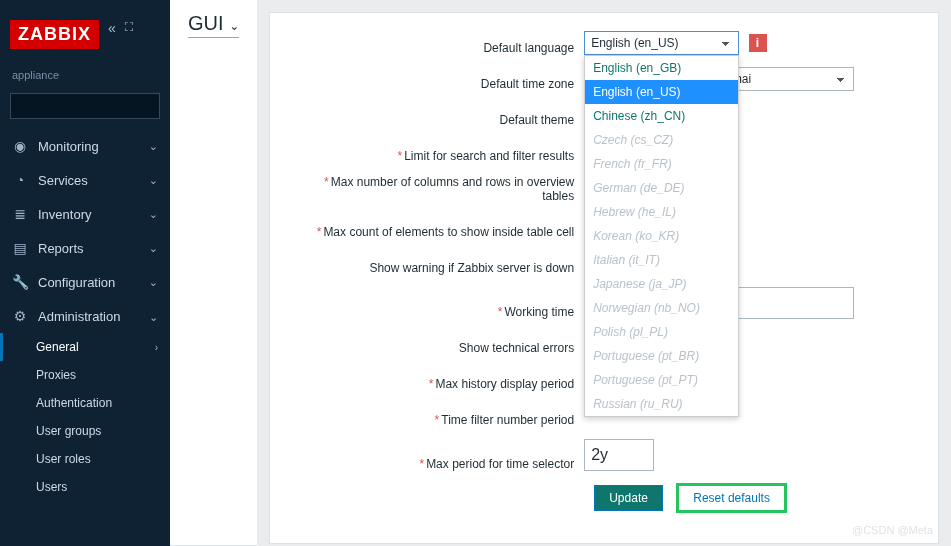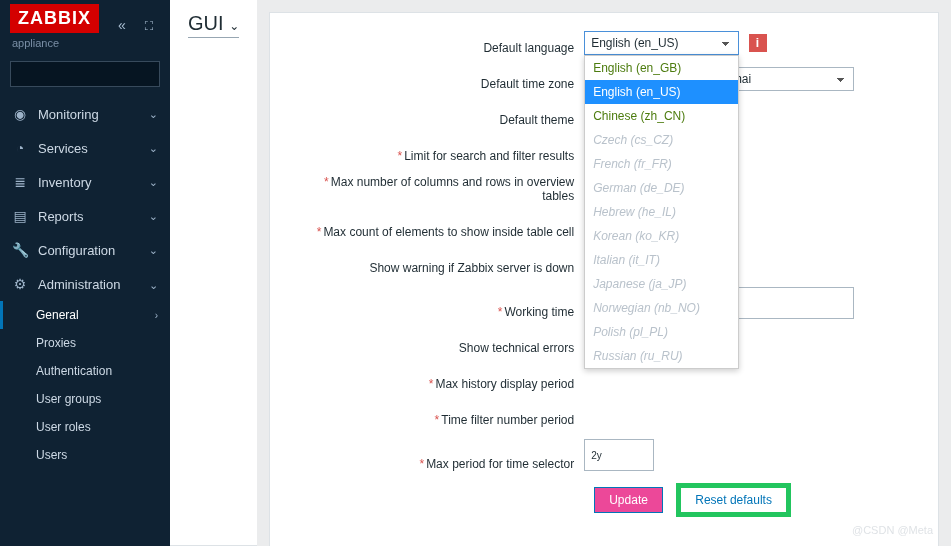--- a/index.html
+++ b/index.html
@@ -1,20 +1,20 @@
 <!DOCTYPE html>
 <html><head>
 <meta charset="utf-8">
 <style>
 * { margin: 0; padding: 0; box-sizing: border-box; font-family: Arial, Helvetica, sans-serif; }
 body { background: #fff; width: 951px; height: 546px; overflow: hidden; display: flex; font-size: 12px; }
 
 
 .sidebar { width: 170px; background: #0f2233; color: #fff; display: flex; flex-direction: column; flex-shrink: 0; }
-.logo-row { display: flex; align-items: flex-end; padding: 4px 10px; gap: 19px; }
+.logo-row { display: flex; align-items: flex-start; padding: 20px 10px; gap: 9px; }
 .logo { background: #d40000; color: #fff; font-weight: 700; font-size: 18px; padding: 4px 8px; letter-spacing: 1px; }
 .collapse-icon { color: #a8bdd1; cursor: pointer; font-size: 14px; }
 .expand-icon { color: #a8bdd1; cursor: pointer; font-size: 12px; }
 .appliance { color: #7a8fa6; font-size: 11px; padding: 0 12px 8px; }
 .search-box { margin: 4px 10px 10px; height: 26px; background: #061522; border: 1px solid #374a5c; display: flex; align-items: center; padding: 0 6px; }
 .search-box input { flex: 1; background: transparent; border: none; color: #fff; outline: none; }
 .search-box .si { color: #a8bdd1; font-size: 14px; }
 
 .nav-item { display: flex; align-items: center; padding: 9px 12px; color: #cdd9e5; cursor: pointer; font-size: 13px; gap: 10px; }
 .nav-item .ico { width: 16px; text-align: center; color: #9db3c9; font-size: 14px; }
@@ -34,32 +34,32 @@
 .card { background: #fff; border: 1px solid #dde2e6; padding: 18px 24px 30px; }
 .row { display: flex; align-items: flex-end; margin-bottom: 12px; min-height: 24px; }
 .lbl { width: 290px; text-align: right; color: #1f2c33; font-size: 12px; padding-right: 10px; }
 .lbl .req { color: #d9534f; margin-right: 2px; }
 .ctrl { position: relative; border-radius: 7px; }
 
 select.sel { border: 1px solid #aab7c2; background: #fff; font-size: 12px; padding: 3px 22px 3px 6px; height: 24px; color: #1f2c33; appearance: none; -webkit-appearance: none; background-image: linear-gradient(45deg, transparent 50%, #555 50%), linear-gradient(135deg, #555 50%, transparent 50%); background-position: calc(100% - 12px) 10px, calc(100% - 8px) 10px; background-size: 4px 4px, 4px 4px; background-repeat: no-repeat; }
 select.sel.w1 { width: 155px; }
 select.sel.w2 { width: 270px; }
 .sel.open { border-color: #4a90d9; }
-input.txt { border: 1px solid #aab7c2; height: 24px; padding: 15px 6px; font-size: 10px; color: #1f2c33; }
+input.txt { border: 1px solid #aab7c2; height: 24px; padding: 15px 6px; font-size: 16px; color: #1f2c33; }
 
 .warn-icon { display: inline-flex; width: 18px; height: 18px; background: #d9534f; color: #fff; align-items: center; justify-content: center; font-weight: 700; margin-left: 6px; font-size: 12px; }
 
 .dropdown { position: absolute; left: 0; top: 24px; width: 155px; background: #fff; border: 1px solid #ccc; box-shadow: 0 2px 6px rgba(0,0,0,.2); z-index: 50; max-height: 365px; overflow: hidden; }
-.dropdown .opt { padding: 5px 8px; font-size: 12px; color: #4d7c0f; cursor: pointer; white-space: nowrap; }
+.dropdown .opt { padding: 5px 8px; font-size: 12px; color: #0f766e; cursor: pointer; white-space: nowrap; }
 .dropdown .opt.disabled { color: #b9c2cb; font-style: italic; }
 .dropdown .opt.hl { background: #1e90ff; color: #fff; }
 
 .btn-row { margin-left: 300px; margin-top: 8px; }
-.btn-primary { background: #ec4899; color: #fff; border: 1px solid #0275b8; padding: 5px 14px; font-size: 12px; cursor: pointer; margin-right: 10px; }
-.btn-outline { background: #fff; color: #0275b8; border: 5px solid #22c55e; padding: 5px 14px; font-size: 12px; cursor: pointer; }
+.btn-primary { background: #0f766e; color: #fff; border: 1px solid #0275b8; padding: 5px 14px; font-size: 12px; cursor: pointer; margin-right: 10px; }
+.btn-outline { background: #fff; color: #0275b8; border: 3px solid #22c55e; padding: 5px 14px; font-size: 12px; cursor: pointer; }
 
 .watermark { position: absolute; right: 18px; bottom: 10px; color: #c9cfd5; font-size: 11px; opacity: .6; text-align: center; }
 </style>
 </head>
 <body>
 
 <div class="sidebar">
   <div class="logo-row">
     <span class="logo">ZABBIX</span>
     <span class="collapse-icon">«</span>
@@ -147,20 +147,22 @@
               <div class="opt">Chinese (zh_CN)</div>
               <div class="opt disabled">Czech (cs_CZ)</div>
               <div class="opt disabled">French (fr_FR)</div>
               <div class="opt disabled">German (de_DE)</div>
               <div class="opt disabled">Hebrew (he_IL)</div>
               <div class="opt disabled">Korean (ko_KR)</div>
               <div class="opt disabled">Italian (it_IT)</div>
               <div class="opt disabled">Japanese (ja_JP)</div>
               <div class="opt disabled">Norwegian (nb_NO)</div>
               <div class="opt disabled">Polish (pl_PL)</div>
+              <div class="opt disabled">Portuguese (pt_BR)</div>
+              <div class="opt disabled">Portuguese (pt_PT)</div>
               <div class="opt disabled">Russian (ru_RU)</div>
             </div>
         </div>
       </div>
 
       <div class="row">
         <div class="lbl">Default time zone</div>
         <div class="ctrl">
           <select class="sel w2" style="padding-left:150px;">
             <option>hai</option>

